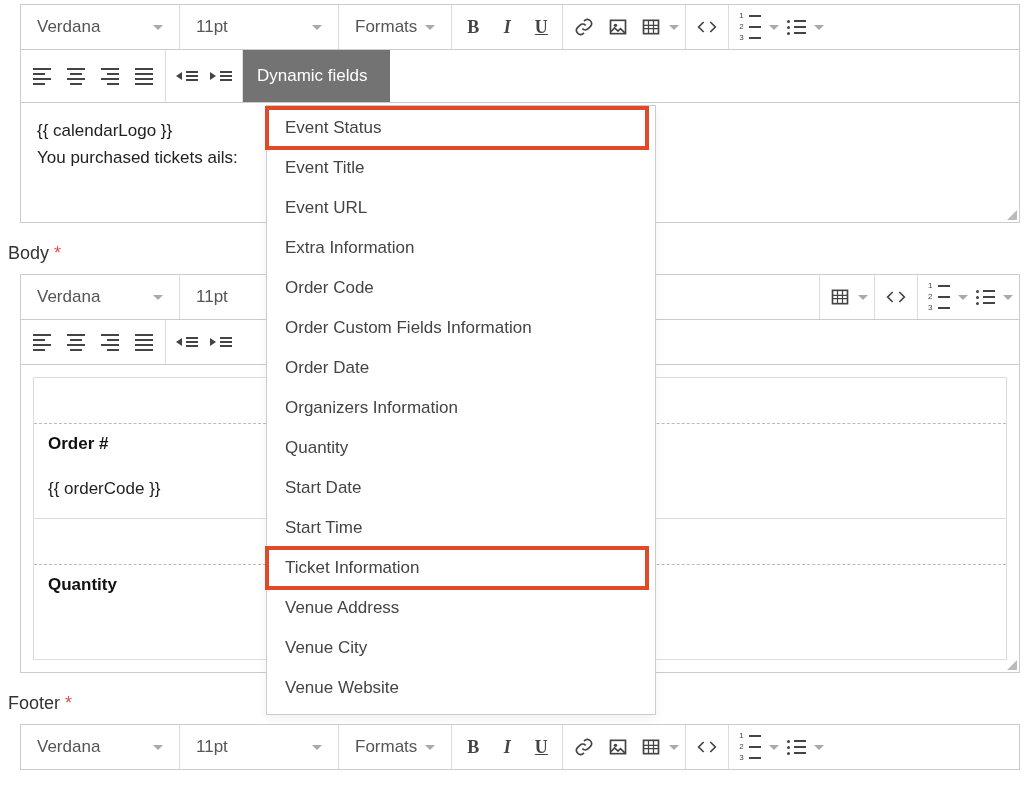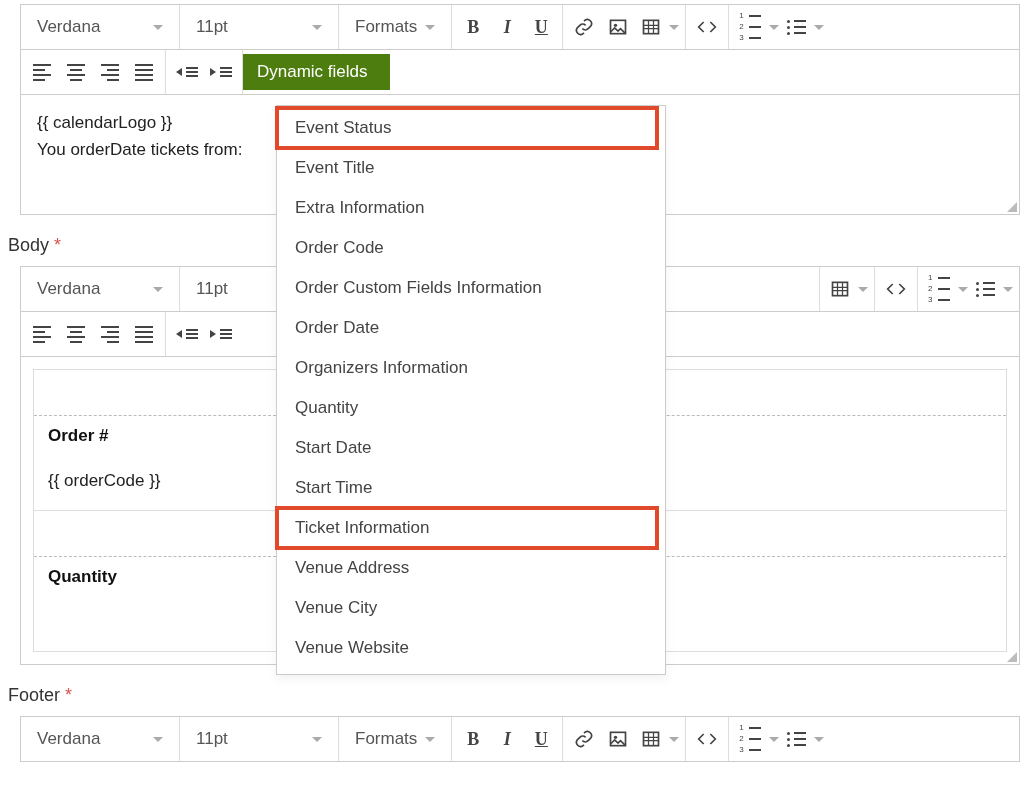--- a/index.html
+++ b/index.html
@@ -90,35 +90,35 @@
     width: 12px; height: 12px;
   }
   .resize-handle::before {
     content:"";
     position:absolute; right:0; bottom:0;
     width:0; height:0;
     border-left: 10px solid transparent;
     border-bottom: 10px solid #bbb;
   }
   .dyn-btn {
-    background: #4d7c0f;
+    background: #737373;
     color: #fff;
-    padding: 8px 14px;
+    padding: 16px 14px;
     font-size: 17px;
     display: flex;
     align-items: center;
     gap: 8px;
     cursor: pointer;
   }
   .dyn-btn .caret {
     border-top-color: #fff;
   }
   .dropdown {
     position: absolute;
-    left: 276px;
+    left: 266px;
     top: 105px;
     width: 390px;
     background: #fff;
     border: 1px solid #ccc;
     box-shadow: 0 4px 10px rgba(0,0,0,0.06);
     z-index: 1000;
     padding: 2px 8px 6px 0;
   }
   .dropdown-item {
     padding: 10px 18px;
@@ -338,21 +338,21 @@
     <div class="tb-group no-border" style="padding:0">
       <div class="dyn-btn">
         <span>Dynamic fields</span>
         <span class="caret"></span>
       </div>
     </div>
   </div>
 
   <div class="editor-content">
     <div>{{ calendarLogo }}</div>
-    <div>You orderDate tickets from:</div>
+    <div>You purchased tickets ails:</div>
     <div class="resize-handle"></div>
   </div>
 </div>
 
 <div class="section-label">
   <span>Body</span> <span class="required">*</span>
 </div>
 
 <div class="editor-section">
   <div class="toolbar">
@@ -619,20 +619,21 @@
         </span>
         <span class="caret"></span>
       </div>
     </div>
   </div>
 </div>
 
 <div class="dropdown" id="dyn-dropdown">
     <div class="dropdown-item highlight-red">Event Status</div>
     <div class="dropdown-item">Event Title</div>
+    <div class="dropdown-item">Event URL</div>
     <div class="dropdown-item">Extra Information</div>
     <div class="dropdown-item">Order Code</div>
     <div class="dropdown-item">Order Custom Fields Information</div>
     <div class="dropdown-item">Order Date</div>
     <div class="dropdown-item">Organizers Information</div>
     <div class="dropdown-item">Quantity</div>
     <div class="dropdown-item">Start Date</div>
     <div class="dropdown-item">Start Time</div>
     <div class="dropdown-item highlight-red">Ticket Information</div>
     <div class="dropdown-item">Venue Address</div>

